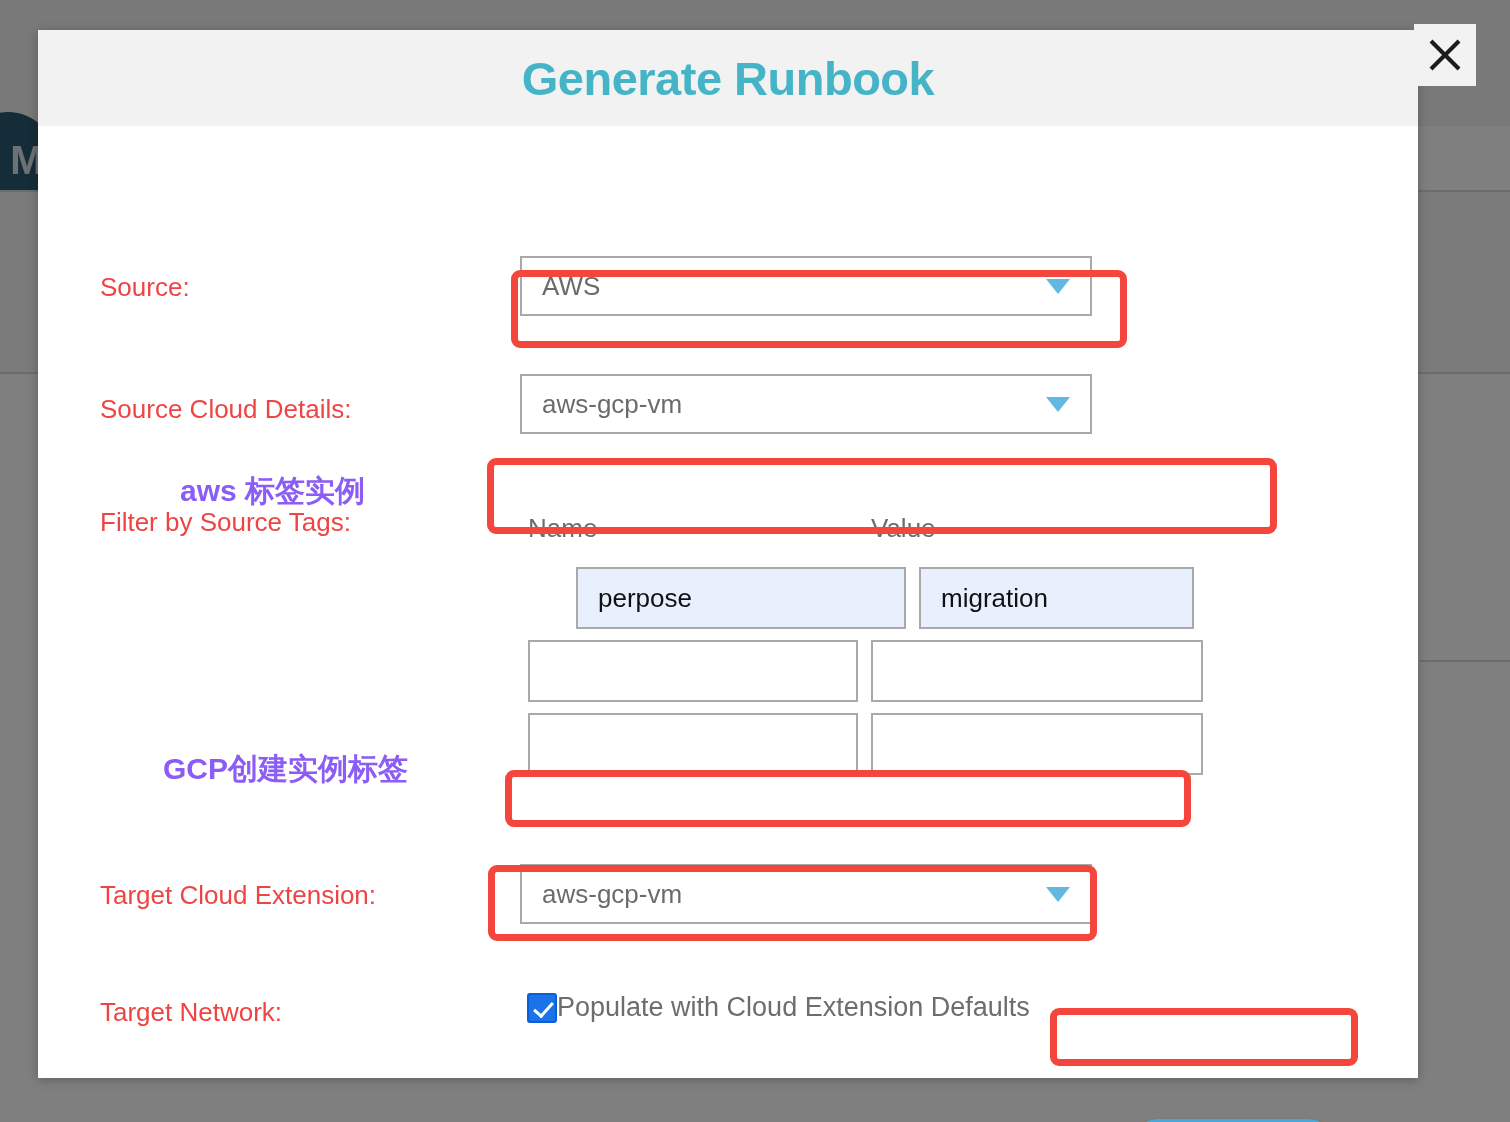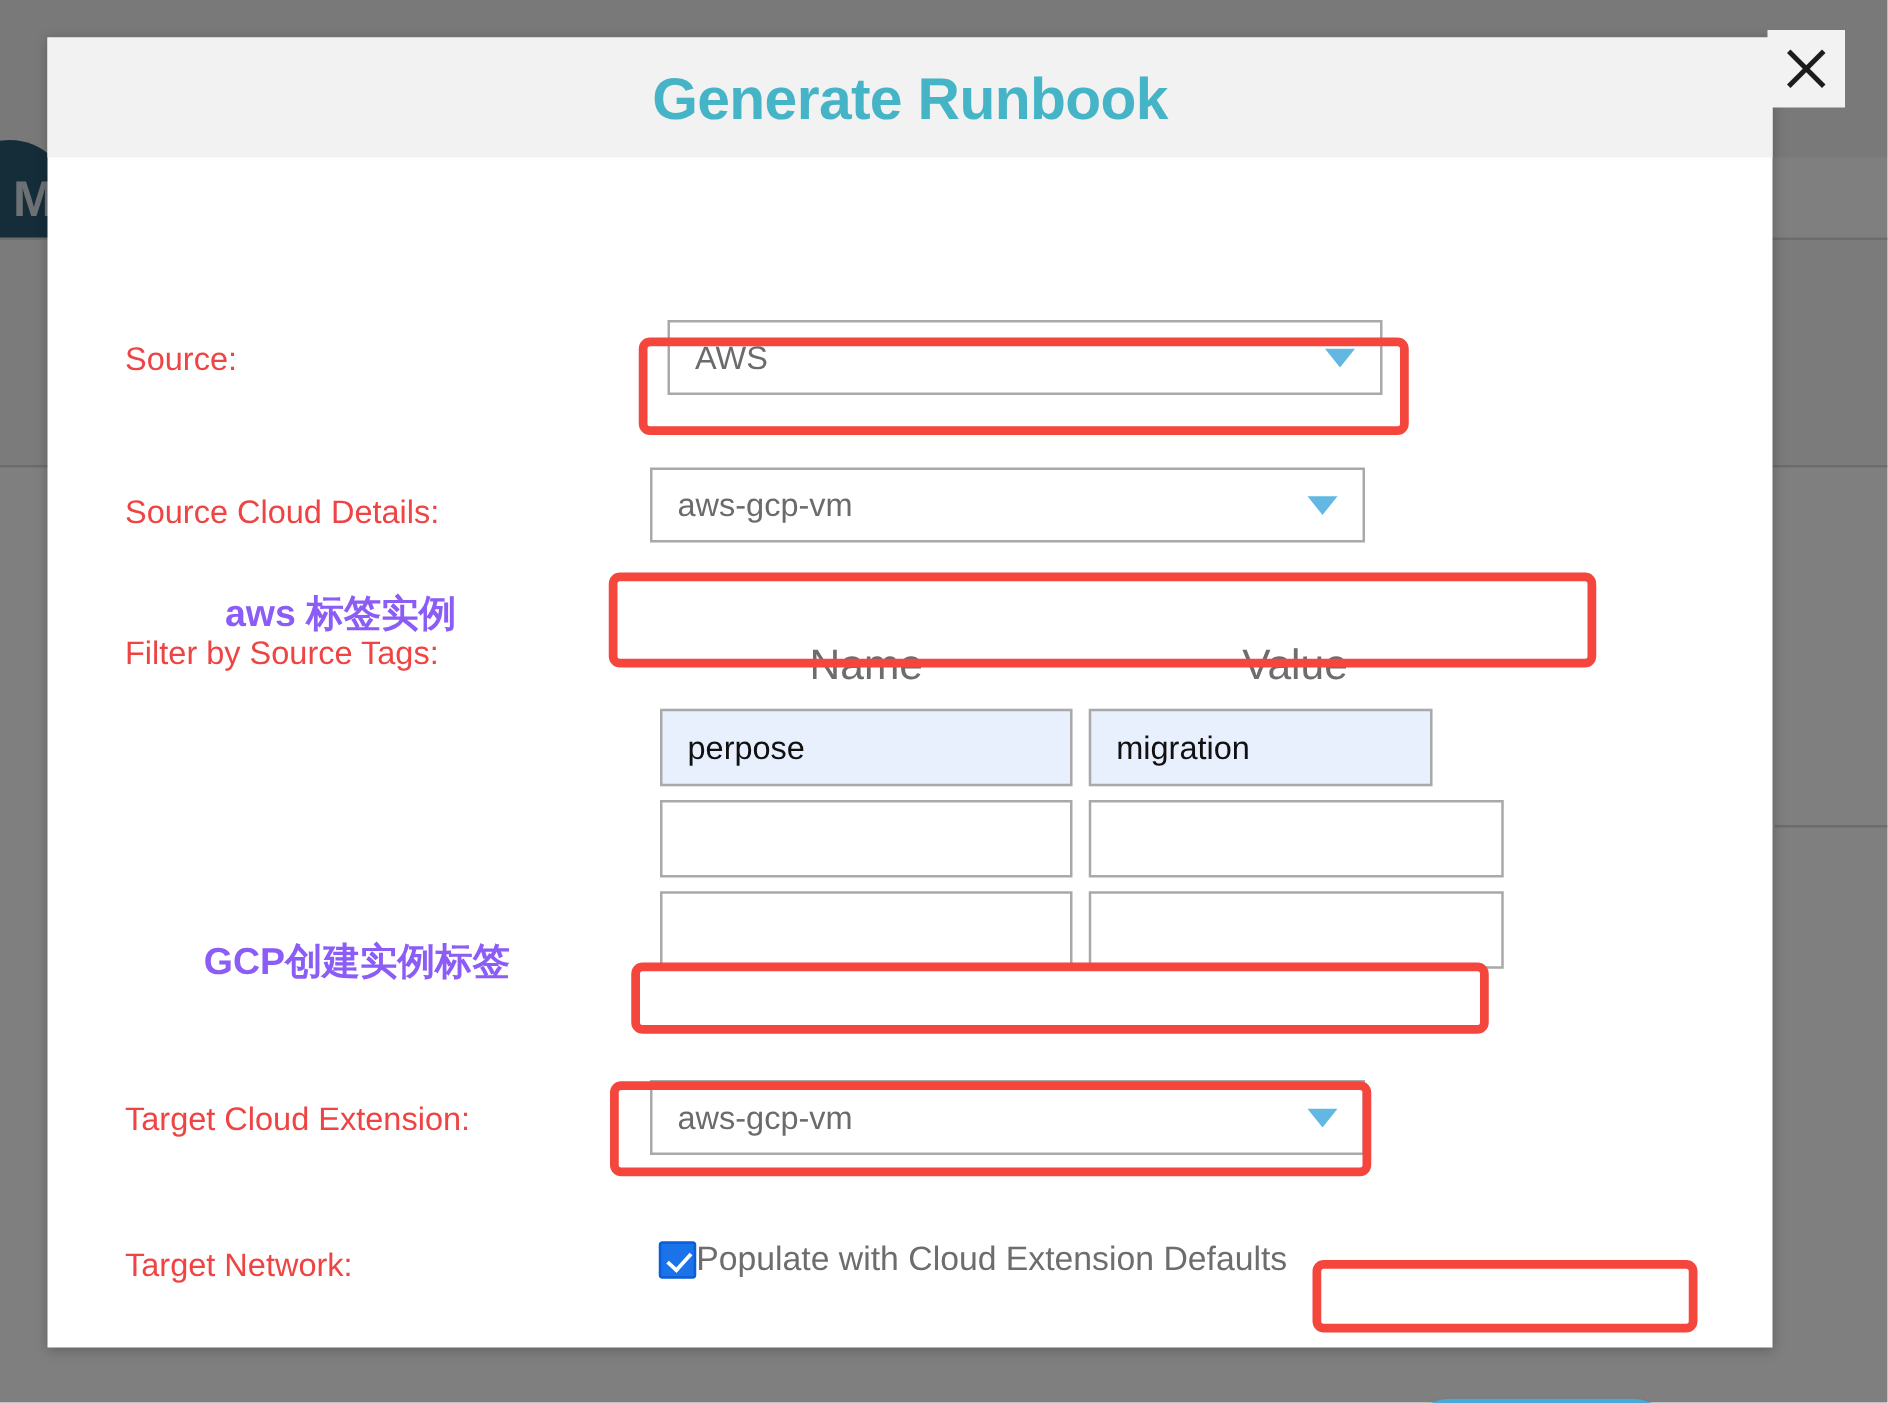--- a/index.html
+++ b/index.html
@@ -91,35 +91,35 @@
     border-left: 12px solid transparent;
     border-right: 12px solid transparent;
     border-top: 15px solid #62b8e3;
     margin-right: 6px;
   }
 
   
   .col-head {
     position: absolute;
     color: #6d6d6d;
-    font-size: 34px;
-    text-align: center;
+    font-size: 26px;
   }
   .tagbox {
     position: absolute;
     border: 2px solid #a9a9a9;
     background: #ffffff;
     display: flex; align-items: center;
     padding: 0 0 0 20px;
     font-size: 26px;
     color: #222;
   }
   .tagbox.filled {
     background: #e8f0fe;
     color: #111;
+    margin-left: 48px;
   }
 
   
   #cb-wrap {
     position: absolute;
     display: flex; align-items: center; 
   }
   .checkbox {
     width: 30px; height: 30px;
     background: #1a73e8;
@@ -202,21 +202,21 @@
 
 <div id="modal">
 
   <div id="modal-header">
     <div id="modal-title">Generate Runbook</div>
   </div>
 
   <div id="modal-body">
 
     <div class="row-label" style="left:62px; top:146px;">Source:</div>
-    <div class="select" style="left:496px; top:130px; width:572px; height:60px;">
+    <div class="select" style="left:482px; top:130px; width:572px; height:60px;">
       <span class="val">AWS</span>
       <span class="caret"></span>
     </div>
 
     <div class="row-label" style="left:62px; top:268px;">Source Cloud Details:</div>
     <div class="select" style="left:482px; top:248px; width:572px; height:60px;">
       <span class="val">aws-gcp-vm</span>
       <span class="caret"></span>
     </div>
 

